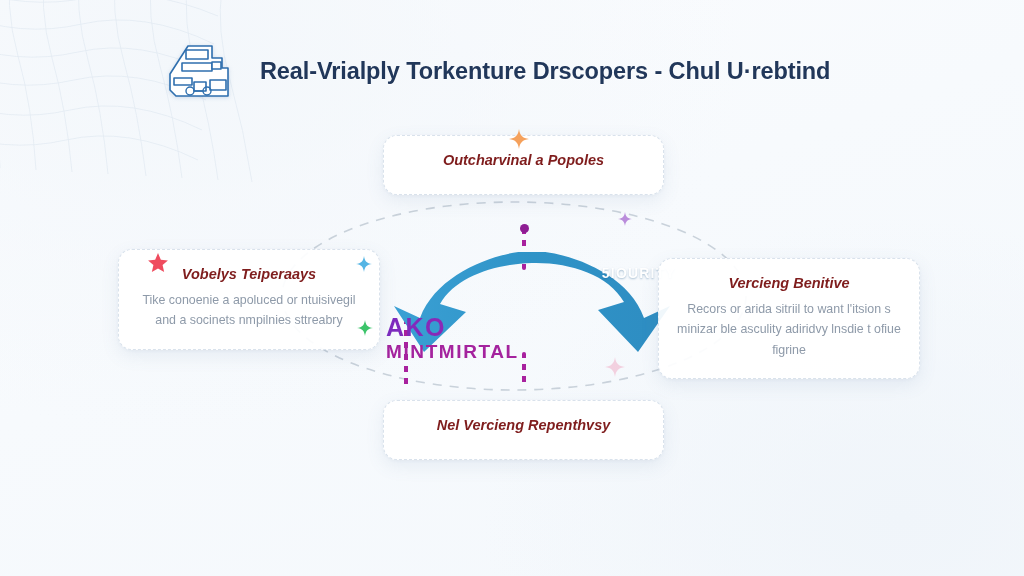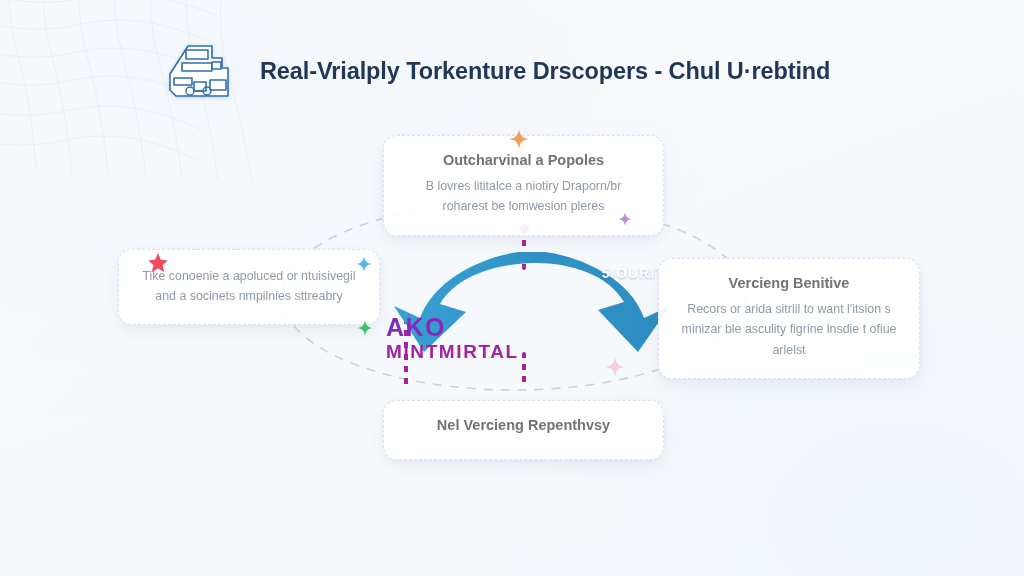--- a/index.html
+++ b/index.html
@@ -91,23 +91,24 @@
     background: rgba(255,255,255,0.93);
     border: 1.4px dashed #d9e2ec;
     border-radius: 14px;
     box-shadow: 0 6px 18px rgba(90,120,160,0.10), 0 1px 3px rgba(90,120,160,0.06);
     padding: 16px 18px 18px;
     text-align: center;
   }
   .card-title {
     font-size: 14.5px;
     font-weight: bold;
-    color: #737373;
+    color: #7f1d1d;
     margin: 0 0 7px 0;
     line-height: 1.2;
+    font-style: italic;
   }
   .card-body {
     font-size: 12.4px;
     line-height: 1.62;
     color: #8e9aa9;
     margin: 0;
   }
 
   #card-top    { left: 383px; top: 135px; width: 281px; }
   #card-left   { left: 118px; top: 249px; width: 262px; }
@@ -238,30 +239,30 @@
              L 80 60
              L 38 100
              L 8 54 Z" fill="url(#arrGrad)"></path>
   </svg>
   <div class="arrow-label">5IOURITY</div>
   <div class="core-main">AKO</div>
   <div class="core-sub">MINTMIRTAL</div>
 
   <div class="card" id="card-top">
     <p class="card-title">Outcharvinal a Popoles</p>
-    <p class="card-body">B lovres lititalce a niotiry Draporn/br roharest be lomwesion pleres</p>
   </div>
 
   <div class="card" id="card-left">
+    <p class="card-title">Vobelys Teiperaays</p>
     <p class="card-body">Tike conoenie a apoluced or ntuisivegil and a socinets nmpilnies sttreabry</p>
   </div>
 
   <div class="card" id="card-right">
     <p class="card-title">Vercieng Benitive</p>
-    <p class="card-body">Recors or arida sitriil to want l'itsion s minizar ble asculity figrine lnsdie t ofiue arlelst</p>
+    <p class="card-body">Recors or arida sitriil to want l'itsion s minizar ble asculity adiridvy lnsdie t ofiue figrine</p>
   </div>
 
   <div class="card" id="card-bottom">
     <p class="card-title">Nel Vercieng Repenthvsy</p>
   </div>
 
   <svg class="spark" style="left:509px; top:129px; width:20px; height:20px;" viewBox="0 0 20 20">
     <path d="M10 0 C10.9 6.5 13.5 9.1 20 10 C13.5 10.9 10.9 13.5 10 20 C9.1 13.5 6.5 10.9 0 10 C6.5 9.1 9.1 6.5 10 0 Z" fill="#f5a15c"></path>
   </svg>
 

